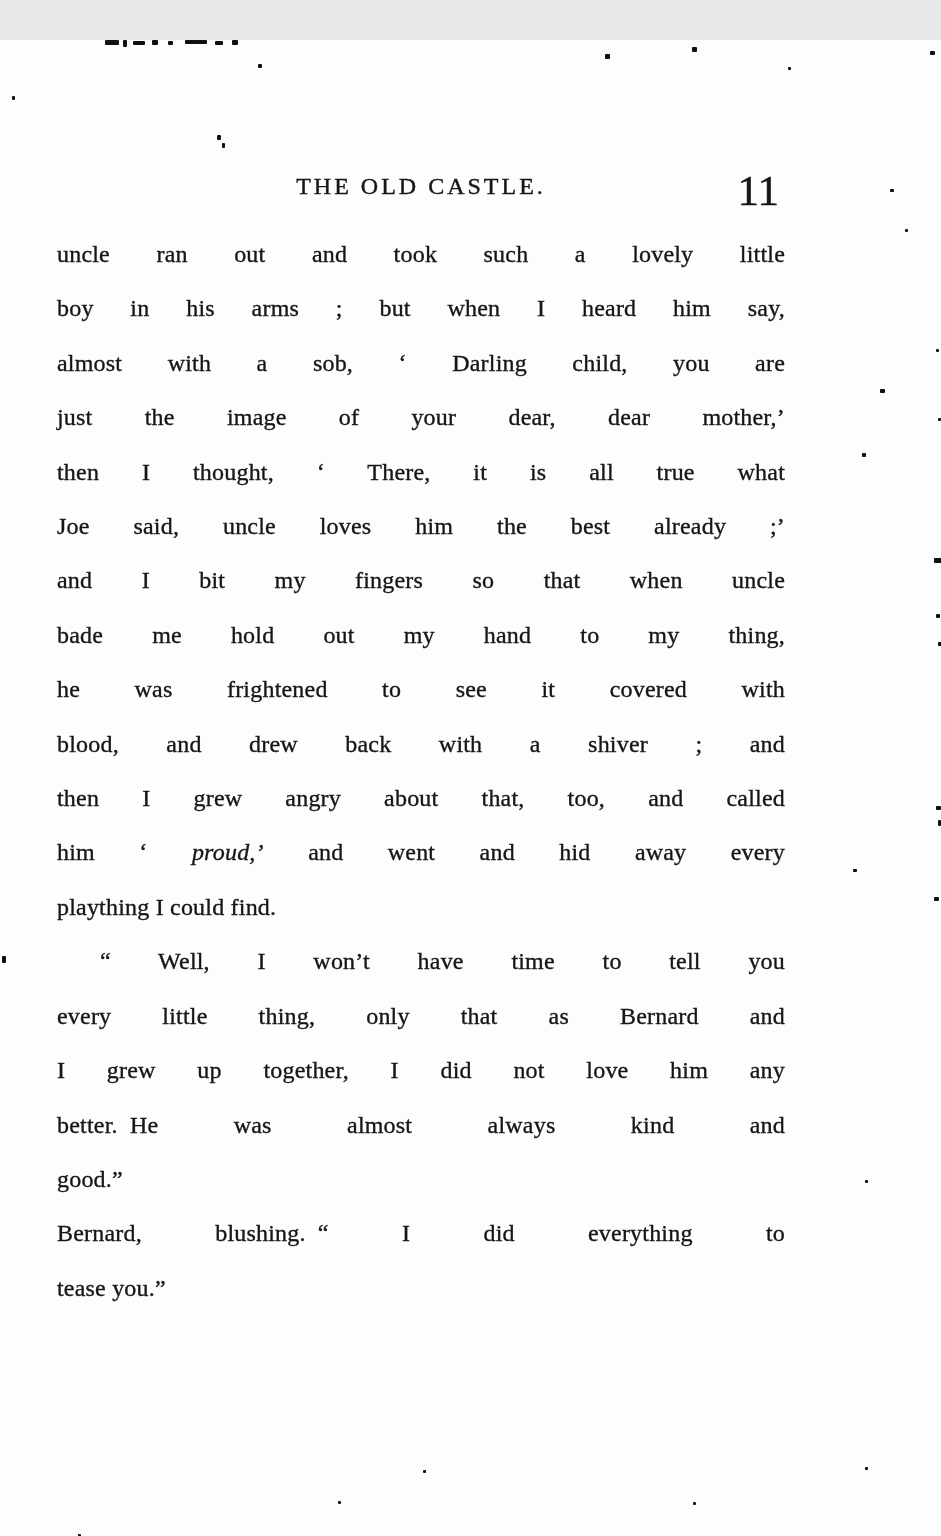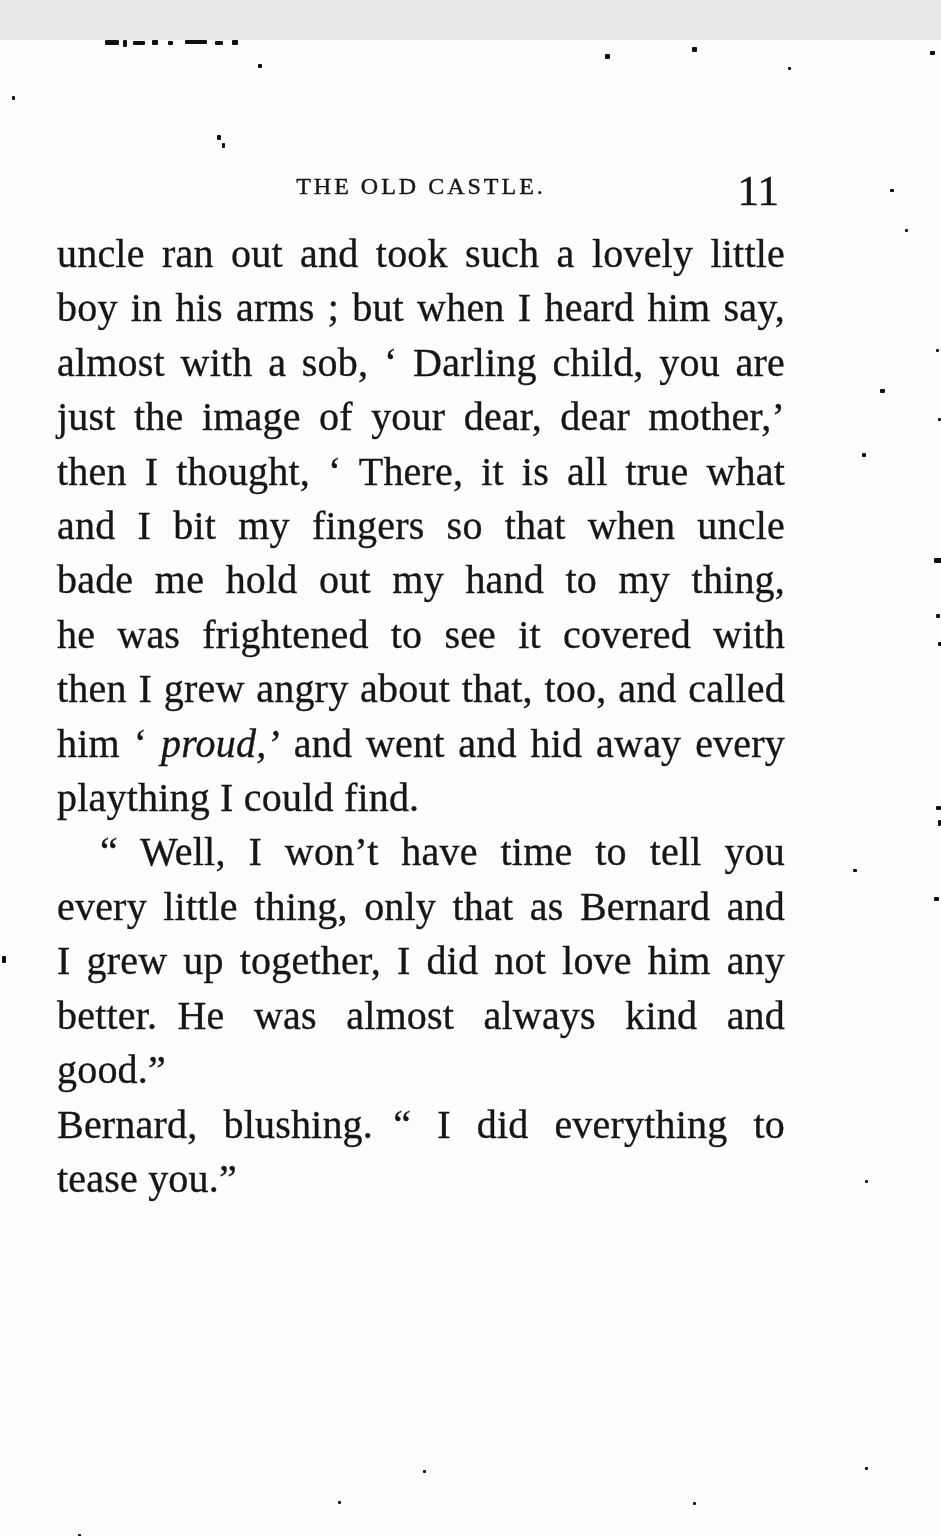--- a/index.html
+++ b/index.html
@@ -37,21 +37,21 @@
   }
   .text-block {
     position: absolute;
     left: 57px;
     top: 187px;
     width: 728px;
   }
   .line {
     box-sizing: border-box;
     width: 100%;
-    font-size: 40px;
+    font-size: 24px;
     line-height: 54.4px;
     letter-spacing: 0.2px;
     -webkit-text-stroke: 0.35px #161616;
     white-space: nowrap;
   }
   .line.just {
     white-space: normal;
     text-align: justify;
     text-align-last: justify;
   }
@@ -70,23 +70,25 @@
   <div class="header">
     <span class="running-head">THE OLD CASTLE.</span>
     <span class="page-number">11</span>
   </div>
   <div class="text-block" id="text-block">
       <div class="line just"><span>uncle ran out and took such a lovely little</span></div>
       <div class="line just"><span>boy in his arms ; but when I heard him say,</span></div>
       <div class="line just"><span>almost with a sob, ‘ Darling child, you are</span></div>
       <div class="line just"><span>just the image of your dear, dear mother,’</span></div>
       <div class="line just"><span>then I thought, ‘ There, it is all true what</span></div>
+      <div class="line just"><span>Joe said, uncle loves him the best already ;’</span></div>
       <div class="line just"><span>and I bit my fingers so that when uncle</span></div>
       <div class="line just"><span>bade me hold out my hand to my thing,</span></div>
       <div class="line just"><span>he was frightened to see it covered with</span></div>
+      <div class="line just"><span>blood, and drew back with a shiver ; and</span></div>
       <div class="line just"><span>then I grew angry about that, too, and called</span></div>
       <div class="line just"><span>him ‘ </span><i>proud,’</i><span> and went and hid away every</span></div>
       <div class="line"><span>plaything I could find.</span></div>
       <div class="line just indent"><span>“ Well, I won’t have time to tell you</span></div>
       <div class="line just"><span>every little thing, only that as Bernard and</span></div>
       <div class="line just"><span>I grew up together, I did not love him any</span></div>
       <div class="line just"><span>better. He was almost always kind and</span></div>
       <div class="line"><span>good.”</span></div>
       <div class="line just"><span>Bernard, blushing. “ I did everything to</span></div>
       <div class="line"><span>tease you.”</span></div>

